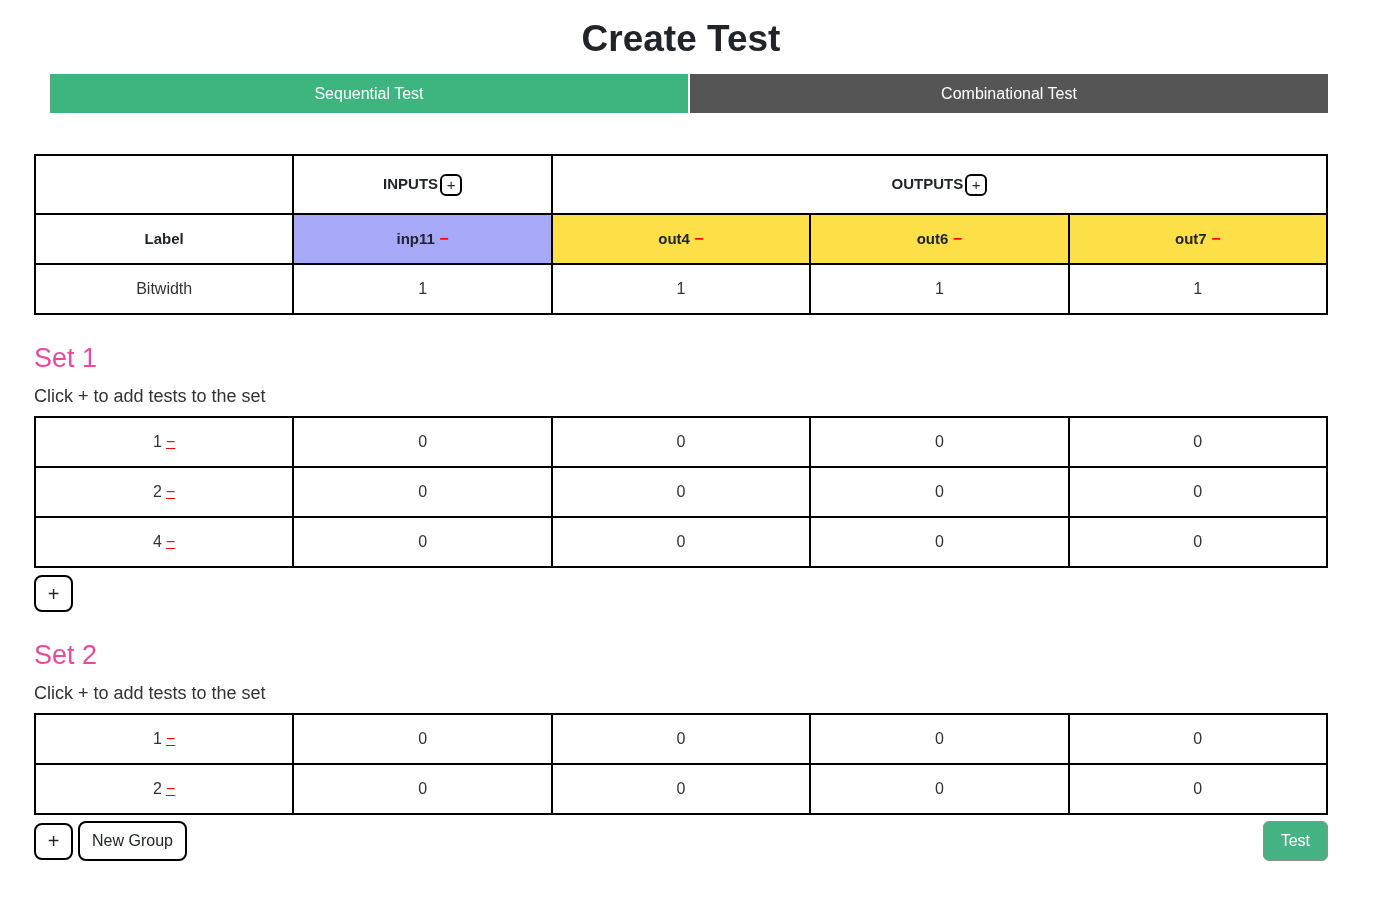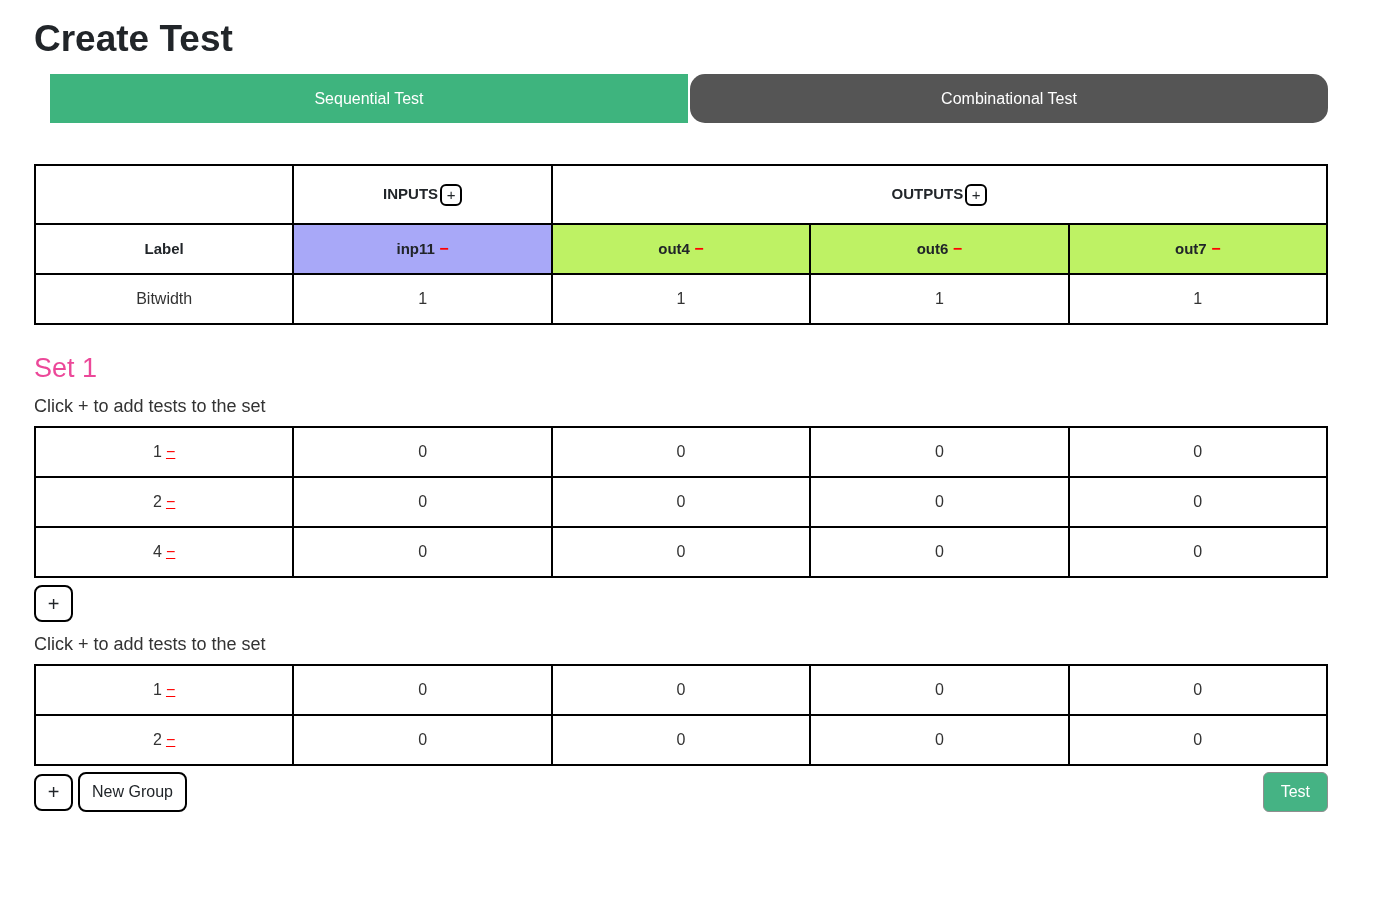--- a/index.html
+++ b/index.html
@@ -6,40 +6,40 @@
   html, body {
     margin: 0; padding: 0;
     width: 1377px; height: 900px;
     background: #ffffff;
     font-family: "Liberation Sans", "DejaVu Sans", sans-serif;
     color: #333333;
   }
   .container { margin: 0 49px 0 34px; width: 1294px; }
 
   h1.page-title {
-    text-align: left;
+    text-align: center;
     font-size: 37px;
     font-weight: 700;
     color: #212529;
     margin: 18px 0 14px 0;
     line-height: 42px;
   }
 
   
-  .tab-bar { display: flex; gap: 2px; height: 49px; padding-left: 16px; }
+  .tab-bar { display: flex; gap: 2px; height: 39px; padding-left: 16px; }
   .tab {
     flex: 1;
     display: flex; align-items: center; justify-content: center;
     font-size: 16px;
     color: #ffffff;
     cursor: pointer;
     user-select: none;
   }
   .tab.active   { background: #3eb47e; }
-  .tab.inactive { background: #555555; border-radius: 15px; }
+  .tab.inactive { background: #555555; }
 
   
   table {
     width: 100%;
     border-collapse: collapse;
     table-layout: fixed;
   }
   th, td {
     border: 2px solid #000000;
     text-align: center;
@@ -48,21 +48,21 @@
     font-weight: 400;
     height: 50px;
     padding: 0 4px;
     background: #ffffff;
   }
   .signals-table { margin-top: 41px; }
   .signals-table tr.group-row th { height: 59px; font-size: 15px; font-weight: 700; color: #212529; margin-top: 8px; }
   .label-head { font-weight: 700; font-size: 15px; color: #212529; }
   .signal-name { font-weight: 700; font-size: 15px; color: #212529; }
   td.input-cell  { background: #a8a8f8; }
-  td.output-cell { background: #bef264; }
+  td.output-cell { background: #fde047; }
 
   .mini-add {
     display: inline-flex; align-items: center; justify-content: center;
     width: 22px; height: 22px;
     border: 2px solid #000000; border-radius: 6px;
     background: transparent;
     font-size: 15px; line-height: 1;
     color: #212529;
     vertical-align: middle;
     margin-left: 2px;
@@ -217,20 +217,21 @@
       <td>0</td>
       <td>0</td>
       <td>0</td>
     </tr>
   </tbody>
     </table>
 
   <button class="add-btn">+</button>
 
   
+  <h2 class="set-title section-gap">Set 2</h2>
   <p class="set-hint">Click + to add tests to the set</p>
 
   <table>
     <tbody>
         <tr>
       <td>
         <span>1</span><a class="remove-link underlined">−</a>
       </td>
       <td>0</td>
       <td>0</td>

